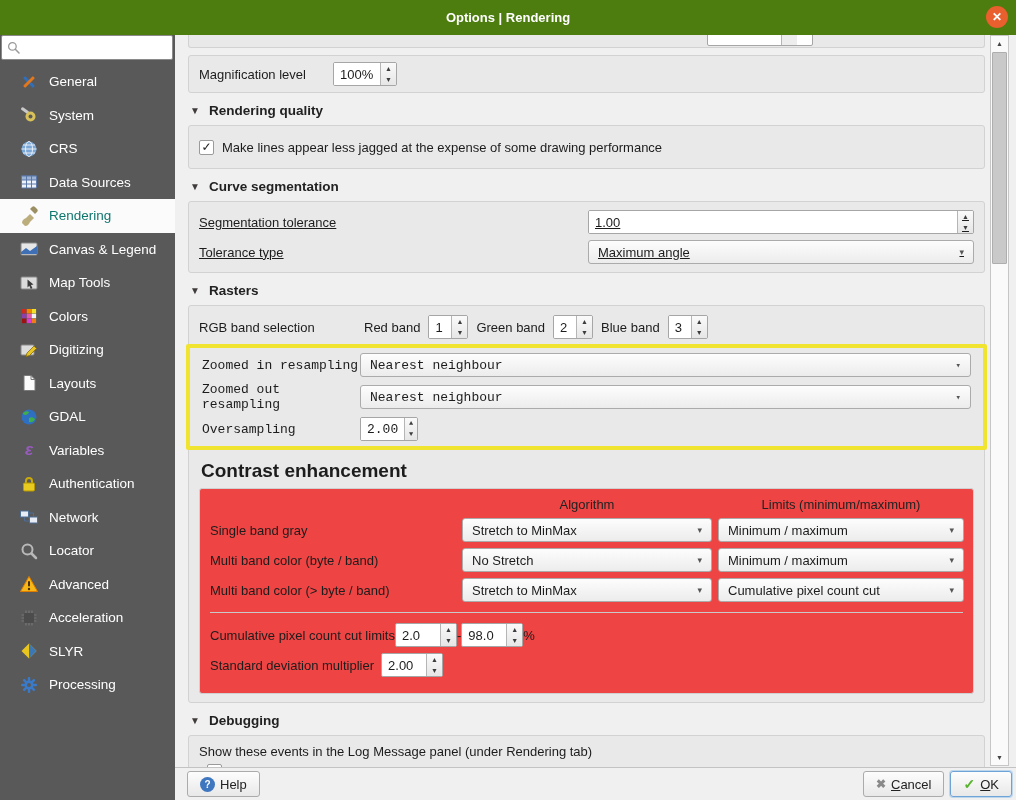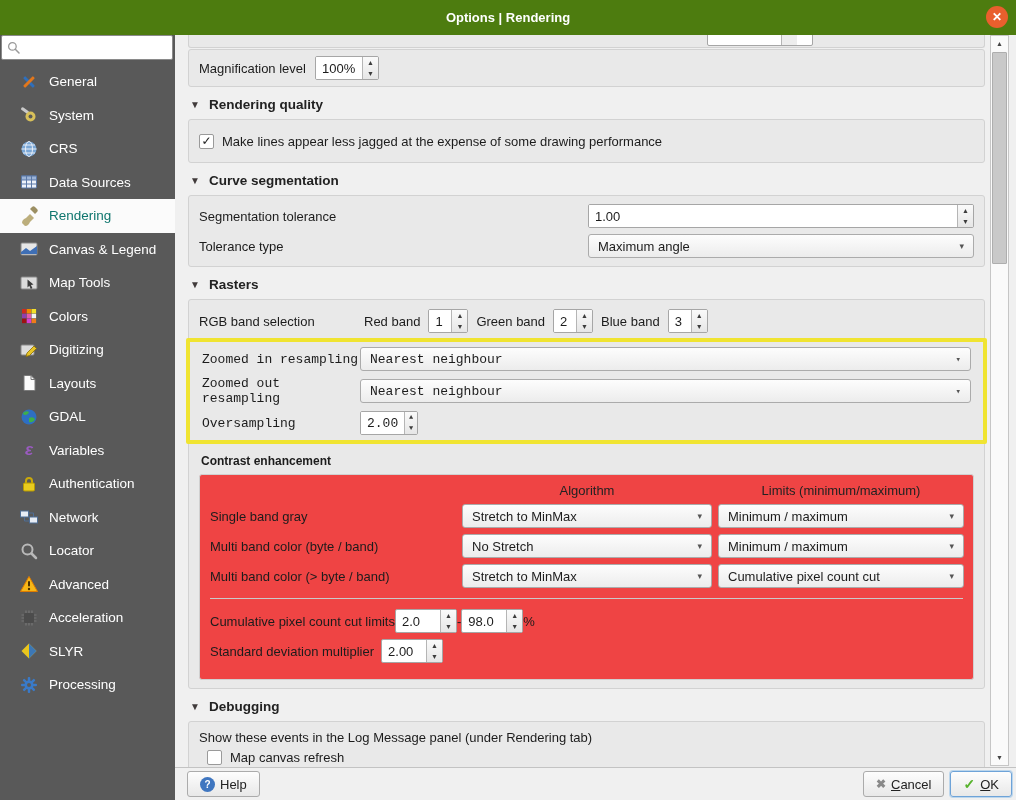--- a/index.html
+++ b/index.html
@@ -99,41 +99,41 @@
     border:1px solid #ababab; border-radius:3px; padding:0 9px; cursor:default;
   }
   .combo .txt { flex:1; white-space:nowrap; overflow:hidden; }
   .combo .arr { font-size:9px; color:#555; margin-left:6px; }
   .checkbox {
     width:15px; height:15px; background:#fff; border:1px solid #9a9a9a; border-radius:2px;
     display:inline-flex; align-items:center; justify-content:center;
     font-size:12px; color:#222; flex:0 0 auto; cursor:default;
   }
   
-  .mag-box { margin-top:1px; height:38px; display:flex; align-items:center; gap:9px; }
+  .mag-box { margin-top:7px; height:38px; display:flex; align-items:center; gap:27px; }
   
   .rq-box { margin-top:0; height:44px; display:flex; align-items:center; gap:8px; }
   
-  .cs-box .row { margin-bottom:6px; }
+  .cs-box .row { margin-bottom:6px;text-decoration:underline; }
   .cs-box .row:last-child { margin-bottom:0; }
   .cs-label { flex:1; }
   .cs-ctrl { width:386px; }
   
   .rgb-row { gap:8px; height:26px; }
   .rgb-label { width:157px; }
   .hl-box {
     border:4px solid #f0e431; border-radius:2px;
     margin:4px -13px 0 -13px; padding:5px 12px;
     background:transparent;
   }
   .hl-box .row { margin-bottom:5px;font-family:Liberation Mono, monospace; }
   .hl-box .row:last-child { margin-bottom:0; }
   .rs-label { width:158px; flex:0 0 auto; }
   .rs-combo { flex:1; }
-  .contrast-title { font-weight:bold; margin:10px 0 6px 2px; font-size:12px; }
+  .contrast-title { font-weight:bold; margin:10px 0 6px 2px; font-size:19px; }
   .inner-box {
     background:#ef4444; border:1px solid #d0d0d0; border-radius:3px;
     padding:8px 10px 16px 10px;
   }
   .c-row { display:flex; align-items:center; gap:6px; margin-bottom:6px; }
   .c-label { width:246px; flex:0 0 auto; }
   .c-col1 { width:250px; flex:0 0 auto; }
   .c-col2 { width:246px; flex:0 0 auto; }
   .c-head { text-align:center; font-size:13px; color:#222; }
   .hsep { border-top:1px solid #c9c9c9; margin:10px 0 10px 0; }

